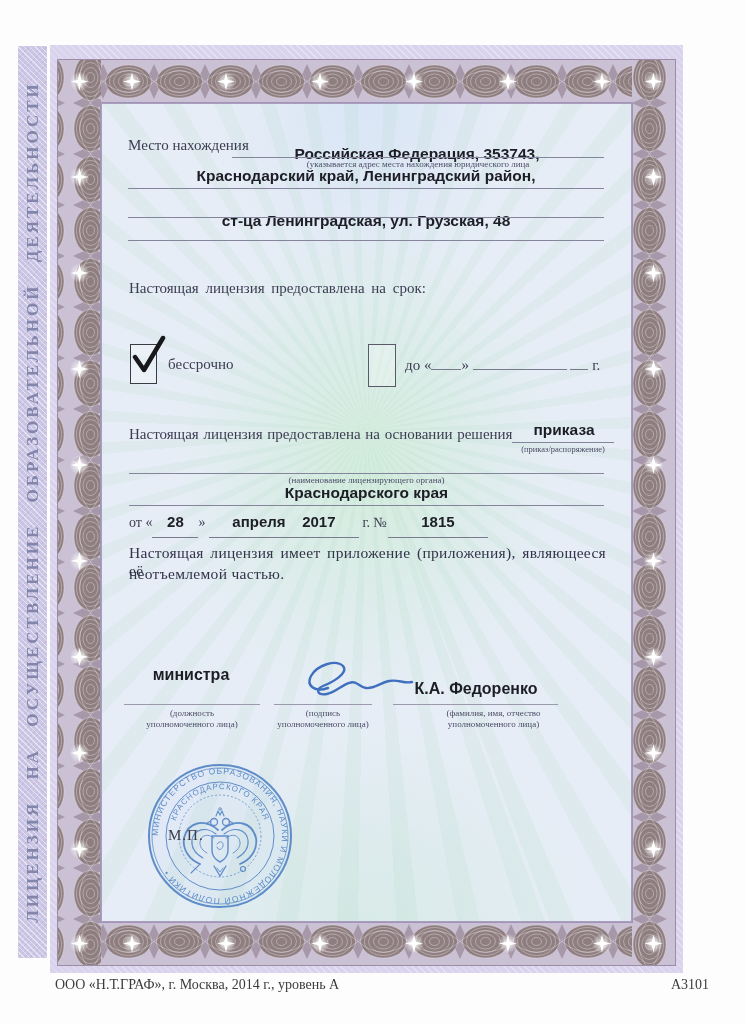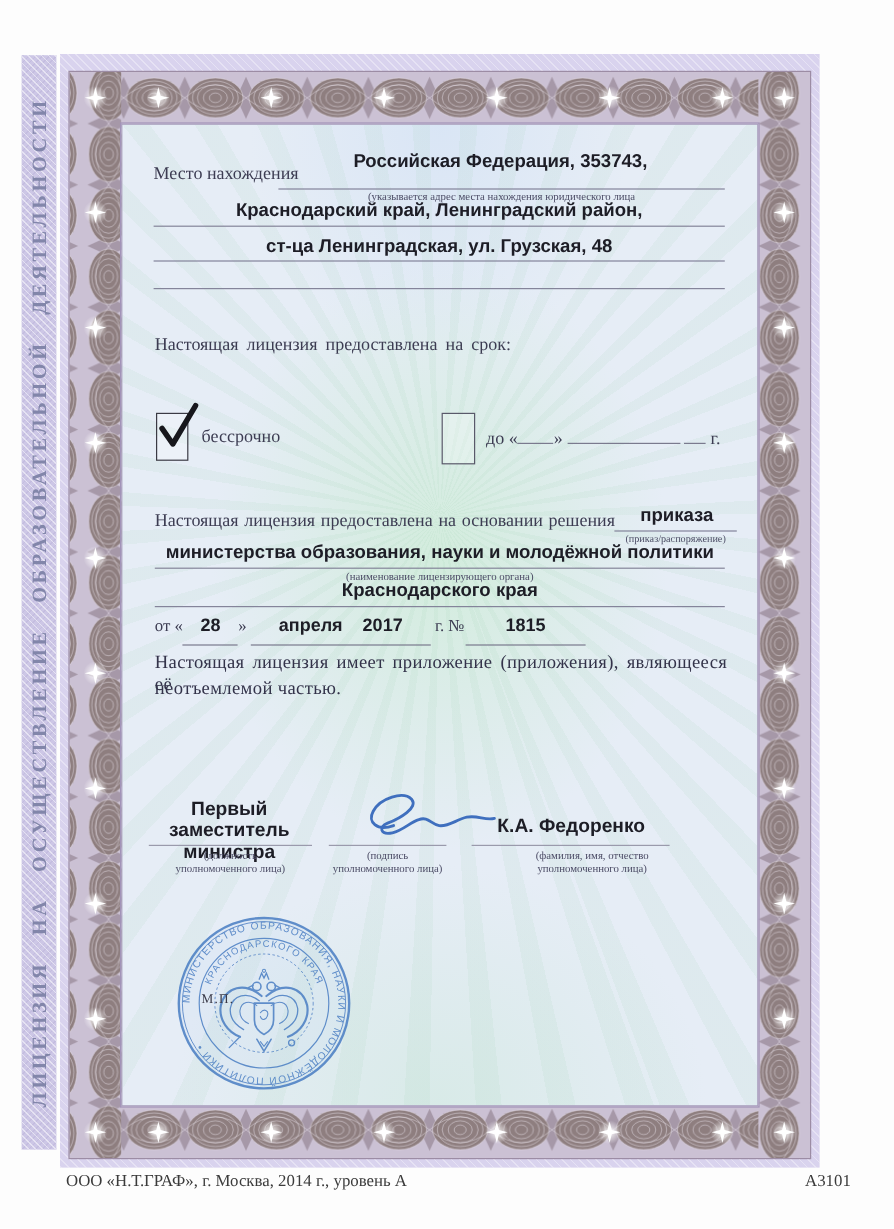--- a/index.html
+++ b/index.html
@@ -36,42 +36,42 @@
   .cap{font-size:9px;color:#4c4c66;text-align:center;line-height:11px;}
   .blank{display:inline-block;border-bottom:1px solid #7a7a8e;height:13px;}
   .fill{display:inline-block;border-bottom:1px solid #7a7a8e;text-align:center;
         font-family:"Liberation Sans","DejaVu Sans",sans-serif;font-weight:bold;font-size:15px;color:#1d1d26;
         padding-bottom:7px;white-space:pre;}
   .chk{position:absolute;border:1.5px solid #3a3a44;background:rgba(255,255,255,.25);}
   .para{font-size:15.5px;color:#33334a;letter-spacing:.3px;}
   .sig-bold{font-family:"Liberation Sans","DejaVu Sans",sans-serif;font-weight:bold;font-size:16px;color:#1d1d26;
             text-align:center;line-height:18px;}
   .footer-text{font-size:14px;color:#3b3b3b;font-family:"Liberation Serif","DejaVu Serif",serif;}
-  .mp{font-size:11px;color:#3a3a48;letter-spacing:1px;}
+  .mp{font-size:15px;color:#3a3a48;letter-spacing:1px;}
 </style>
 </head>
 <body>
 
 <div id="scan">
 
   <div class="side-strip">
     <span class="side-text">ЛИЦЕНЗИЯ  НА  ОСУЩЕСТВЛЕНИЕ  ОБРАЗОВАТЕЛЬНОЙ  ДЕЯТЕЛЬНОСТИ</span>
   </div>
 
   <div class="page"></div>
 
   <div class="inner">
 
     <div class="abs lbl" style="left:26px;top:33px;">Место нахождения</div>
-    <div class="abs val" style="left:128px;top:22px;width:374px;">Российская Федерация, 353743,</div>
+    <div class="abs val" style="left:128px;top:41px;width:374px;">Российская Федерация, 353743,</div>
     <div class="abs rule" style="left:130px;top:53px;width:372px;"></div>
     <div class="abs cap" style="left:130px;top:55px;width:372px;">(указывается адрес места нахождения юридического лица</div>
     <div class="abs val" style="left:26px;top:63px;width:476px;">Краснодарский край, Ленинградский район,</div>
     <div class="abs rule" style="left:26px;top:84px;width:476px;"></div>
-    <div class="abs val" style="left:26px;top:93px;width:476px;">ст-ца Ленинградская, ул. Грузская, 48</div>
+    <div class="abs val" style="left:26px;top:108px;width:476px;">ст-ца Ленинградская, ул. Грузская, 48</div>
     <div class="abs rule" style="left:26px;top:113px;width:476px;"></div>
     <div class="abs rule" style="left:26px;top:136px;width:476px;"></div>
 
     <div class="abs lbl" style="left:27px;top:176px;word-spacing:3px;">Настоящая лицензия предоставлена на срок:</div>
 
     <div class="chk" style="left:28px;top:240px;width:25px;height:38px;"></div>
     <svg class="abs" style="left:28px;top:229px;" width="36" height="44">
       <path d="M5,24 L14,37 L33,5" fill="none" stroke="#17171c" stroke-width="4.5" stroke-linecap="round" stroke-linejoin="round"></path>
     </svg>
     <div class="abs lbl" style="left:66px;top:252px;">бессрочно</div>
@@ -83,39 +83,37 @@
       <span class="blank" style="width:94px;"></span>
       <span class="blank" style="width:18px;"></span>
       <span>г.</span>
     </div>
 
     <div class="abs lbl" style="left:27px;top:322px;word-spacing:1px;">Настоящая лицензия предоставлена на основании решения</div>
     <div class="abs val" style="left:412px;top:317px;width:100px;">приказа</div>
     <div class="abs rule" style="left:410px;top:338px;width:102px;"></div>
     <div class="abs cap" style="left:398px;top:340px;width:126px;font-size:8.5px;">(приказ/распоряжение)</div>
 
-    <div class="abs val" style="left:27px;top:348px;width:475px;">министерства образования, науки и молодёжной политики</div>
     <div class="abs rule" style="left:27px;top:369px;width:475px;"></div>
     <div class="abs cap" style="left:27px;top:371px;width:475px;">(наименование лицензирующего органа)</div>
     <div class="abs val" style="left:27px;top:380px;width:475px;">Краснодарского края</div>
     <div class="abs rule" style="left:27px;top:401px;width:475px;"></div>
 
     <div class="abs lbl" style="left:27px;top:409px;white-space:nowrap;font-size:14px;">
       <span>от</span>
       <span>«</span><span class="fill" style="width:46px;">28</span><span>»</span>
       <span class="fill" style="width:150px;">апреля    2017</span>
       <span>г.</span>
       <span style="letter-spacing:1px;">№</span><span class="fill" style="width:100px;">1815</span>
     </div>
 
     <div class="abs para" style="left:27px;top:440px;width:477px;text-align:justify;text-align-last:justify;">Настоящая лицензия имеет приложение (приложения), являющееся её</div>
     <div class="abs para" style="left:27px;top:461px;">неотъемлемой частью.</div>
 
     <div class="abs sig-bold" style="left:19px;top:562px;width:140px;">
-      <div>Первый заместитель</div>
       <div>министра</div>
     </div>
     <div class="abs rule" style="left:22px;top:600px;width:136px;border-color:#9a9aac;"></div>
     <div class="abs cap" style="left:2px;top:604px;width:176px;">
       <div>(должность</div>
       <div>уполномоченного лица)</div>
     </div>
 
     <svg class="abs" style="left:196px;top:552px;" width="140" height="50" viewBox="0 0 140 50">
       <path d="M30,32 C16,37 8,29 13,20 C19,9 38,3 45,10 C51,17 35,26 25,30 C17,33 19,40 29,38 C38,36 44,29 51,27 C59,24 61,31 68,32 C76,33 82,27 91,25 C100,23 106,28 114,26" fill="none" stroke="#3f6fbe" stroke-width="2.4" stroke-linecap="round"></path>

